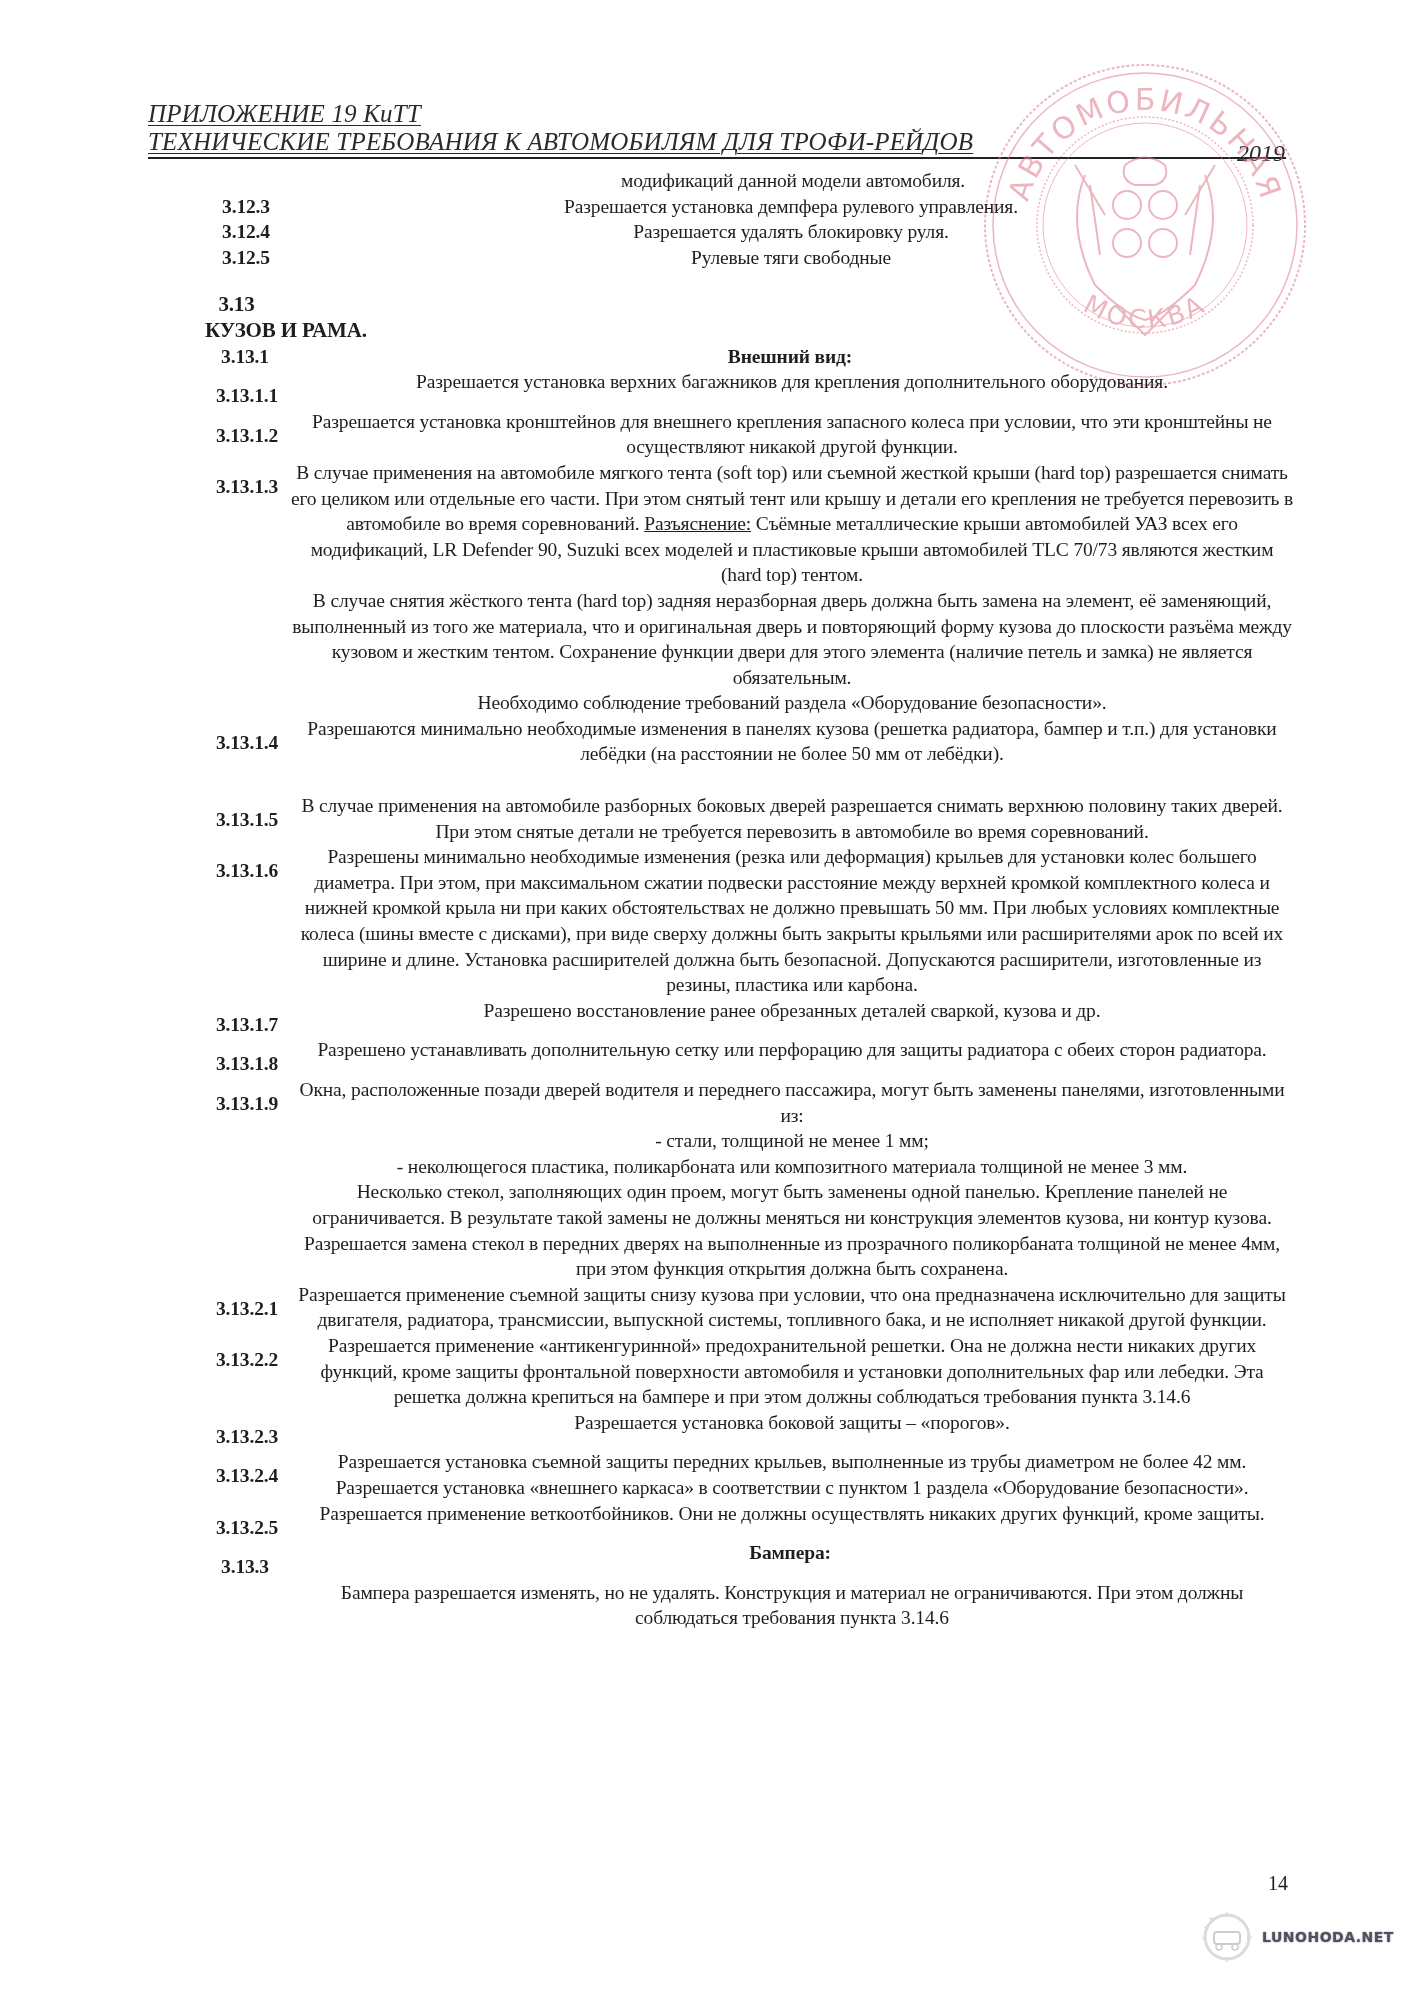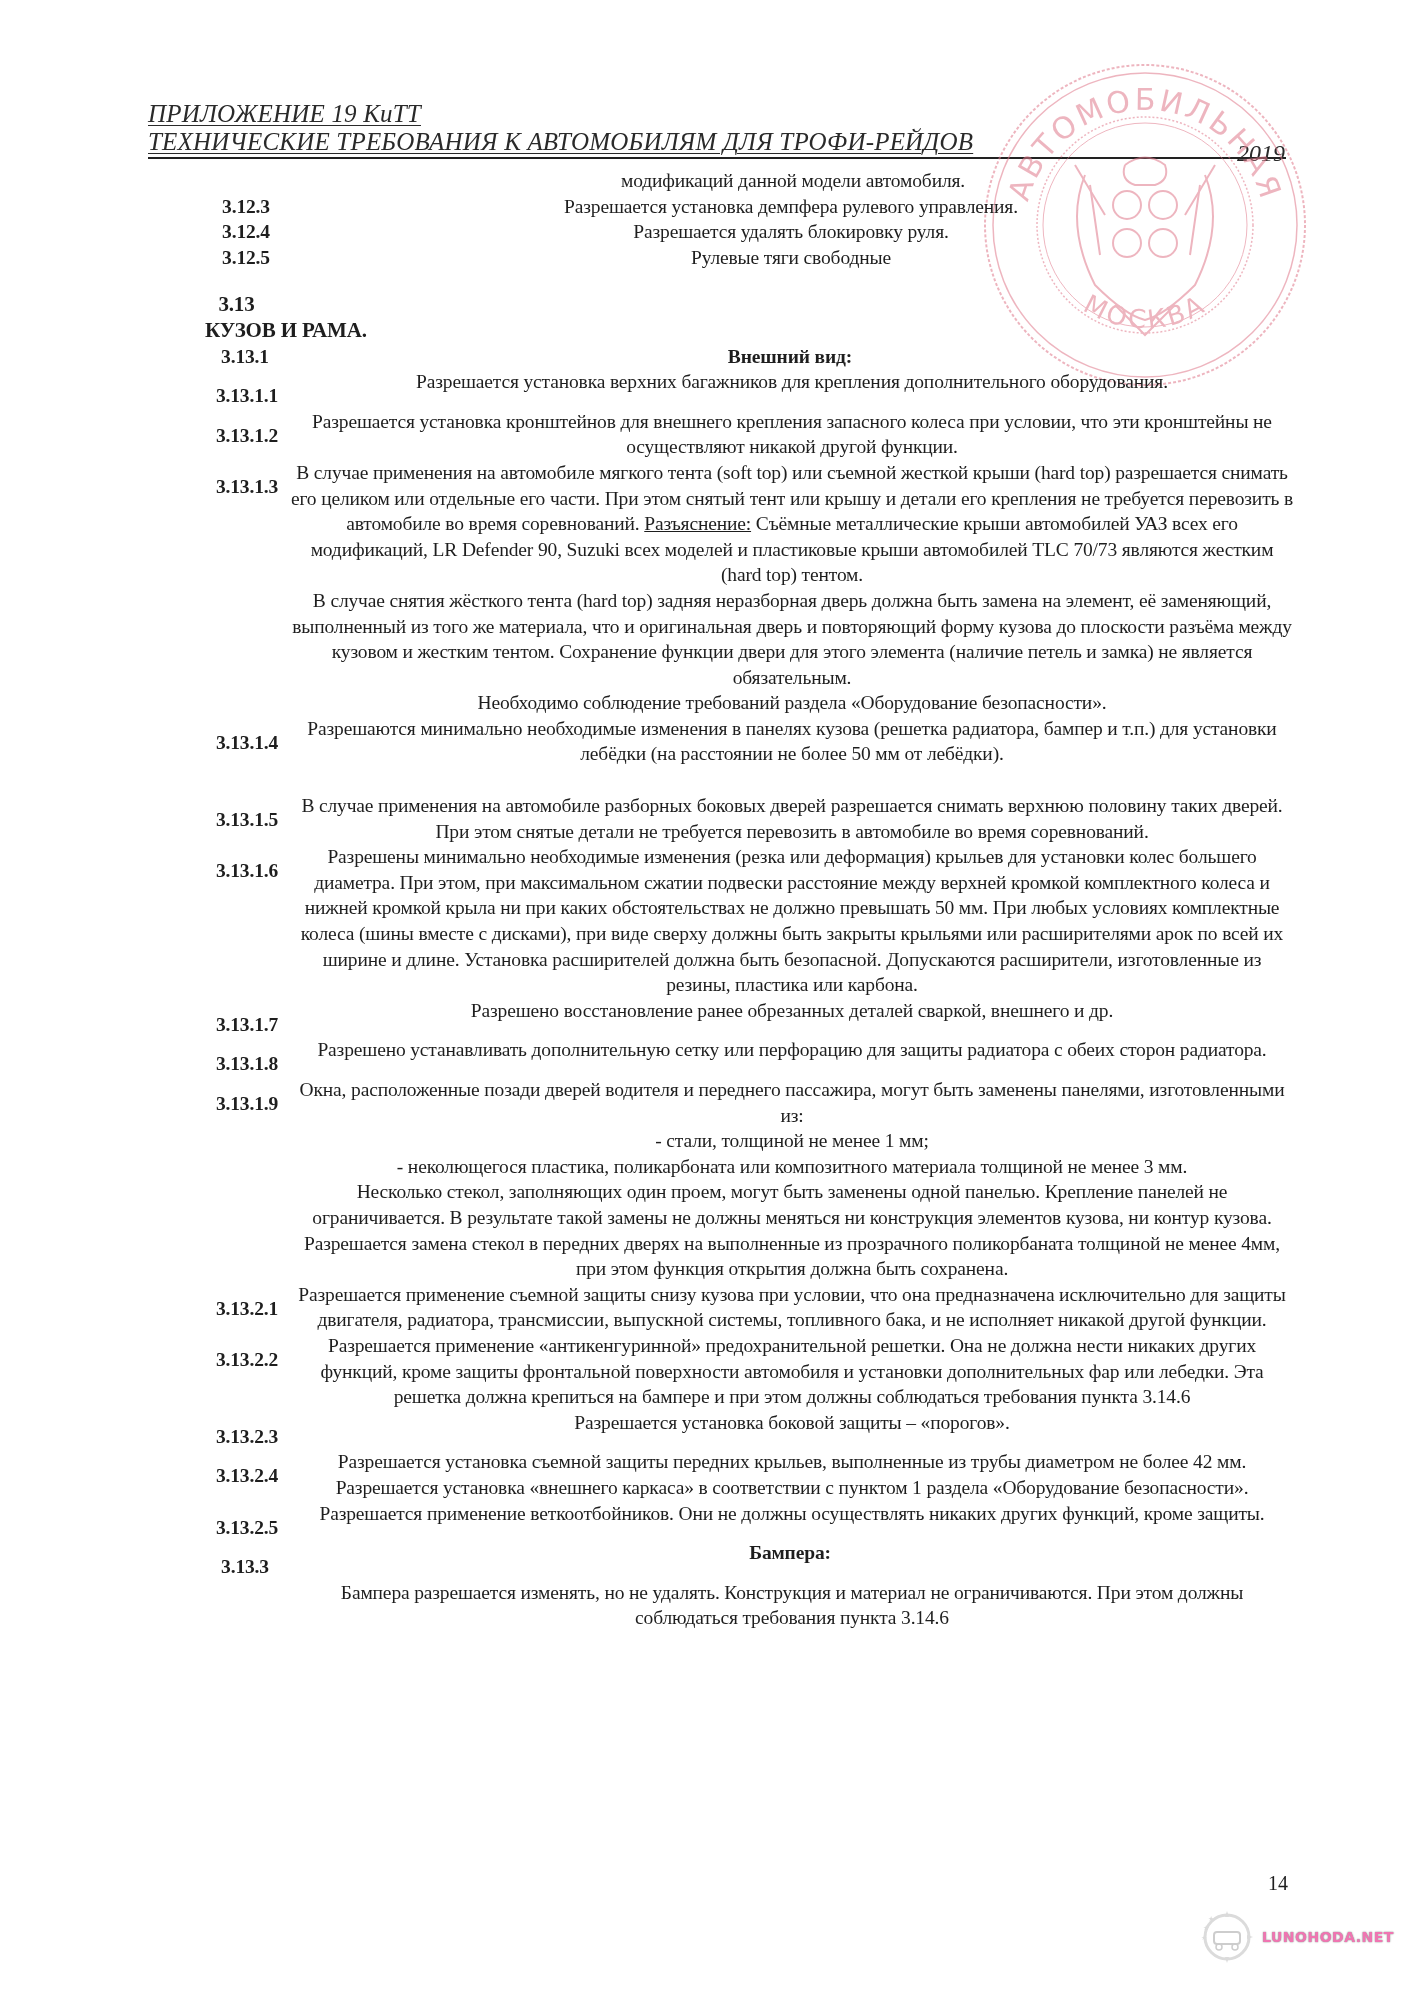--- a/index.html
+++ b/index.html
@@ -113,21 +113,21 @@
       top: 1908px;
       display: flex;
       align-items: center;
       gap: 6px;
       opacity: 0.75;
     }
     .wm-text {
       font-family: "DejaVu Sans", sans-serif;
       font-weight: bold;
       font-size: 14px;
-      color: #ec4899;
+      color: #0f172a;
       text-shadow: 0 0 2px #888, 0 0 1px #555;
       letter-spacing: 0.5px;
     }
   </style>
 </head>
 <body>
 
 <div class="page">
 
   <div class="hdr1">ПРИЛОЖЕНИЕ 19 КиТТ</div>
@@ -216,21 +216,21 @@
     <div class="row">
       <span class="num w2">3.13.1.5</span>
       <span class="txt">В случае применения на автомобиле разборных боковых дверей разрешается снимать верхнюю половину таких дверей. При этом снятые детали не требуется перевозить в автомобиле во время соревнований.</span>
     </div>
     <div class="row">
       <span class="num w2">3.13.1.6</span>
       <span class="txt">Разрешены минимально необходимые изменения (резка или деформация) крыльев для установки колес большего диаметра. При этом, при максимальном сжатии подвески расстояние между верхней кромкой комплектного колеса и нижней кромкой крыла ни при каких обстоятельствах не должно превышать 50 мм. При любых условиях комплектные колеса (шины вместе с дисками), при виде сверху должны быть закрыты крыльями или расширителями арок по всей их ширине и длине. Установка расширителей должна быть безопасной. Допускаются расширители, изготовленные из резины, пластика или карбона.</span>
     </div>
     <div class="row">
       <span class="num w2">3.13.1.7</span>
-      <span class="txt">Разрешено восстановление ранее обрезанных деталей сваркой, внешнего и др.</span>
+      <span class="txt">Разрешено восстановление ранее обрезанных деталей сваркой, кузова и др.</span>
     </div>
     <div class="row">
       <span class="num w2">3.13.1.8</span>
       <span class="txt">Разрешено устанавливать дополнительную сетку или перфорацию для защиты радиатора с обеих сторон радиатора.</span>
     </div>
     <div class="row">
       <span class="num w2">3.13.1.9</span>
       <span class="txt">
         <span class="para">Окна, расположенные позади дверей водителя и переднего пассажира, могут быть заменены панелями, изготовленными из:</span>
         <span class="para">- стали, толщиной не менее 1 мм;</span>

